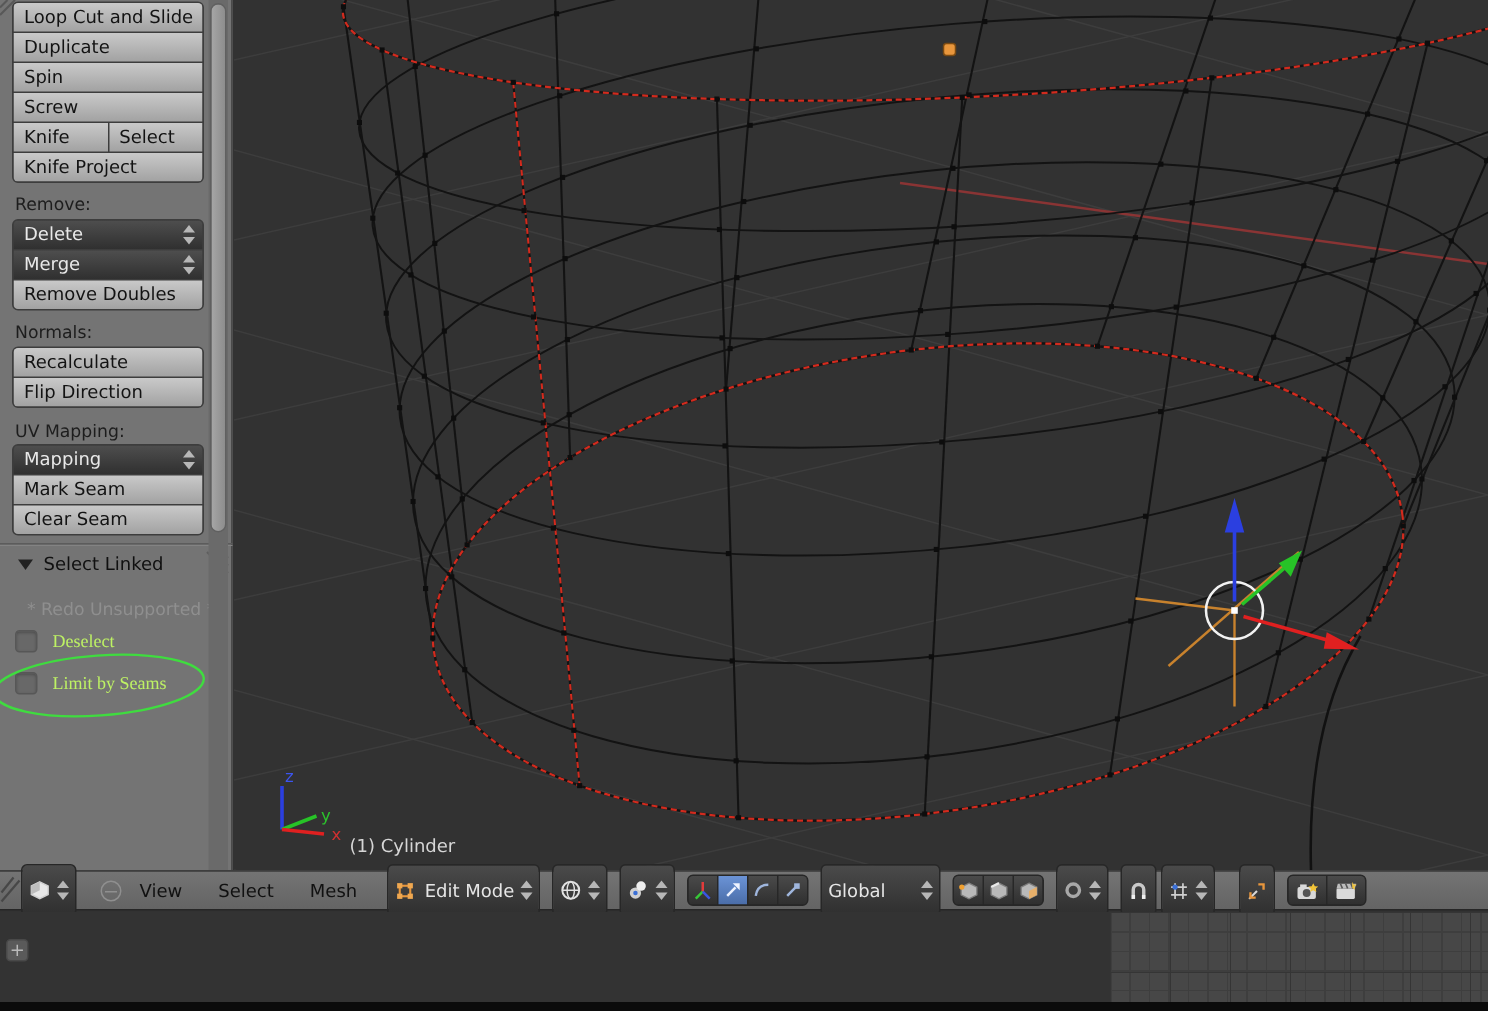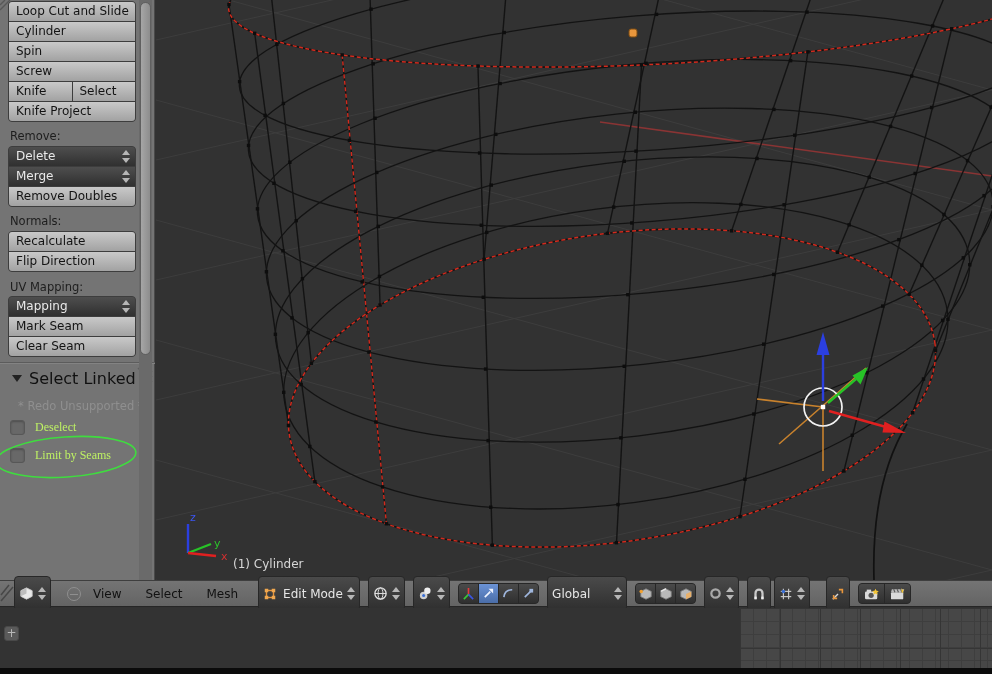--- a/index.html
+++ b/index.html
@@ -13,21 +13,21 @@
   .btn-row{display:flex;gap:1px;margin-bottom:1px;}
   .btn-row:last-child{margin-bottom:0;}
   .tbtn{flex:1;height:19px;line-height:19px;padding:0 7px;color:#131313;font-size:12px;
         background:linear-gradient(#c9c9c9,#a2a2a2);white-space:nowrap;overflow:hidden;cursor:default;}
   .tbtn.dark{background:linear-gradient(#4e4e4e,#303030);color:#e9e9e9;position:relative;padding-right:18px;}
   .steppers{position:absolute;right:5px;top:3px;width:8px;height:13px;display:flex;flex-direction:column;justify-content:space-between;}
   .tri-up{width:0;height:0;border-left:4px solid transparent;border-right:4px solid transparent;border-bottom:5px solid #b7b7b7;}
   .tri-down{width:0;height:0;border-left:4px solid transparent;border-right:4px solid transparent;border-top:5px solid #b7b7b7;}
   .shelf-label{position:absolute;left:10px;color:#1d1d1d;font-size:11.5px;}
   .panel-sep{position:absolute;left:0;width:155px;border-top:1px solid #5c5c5c;box-shadow:0 1px 0 #838383;}
-  .panel-title{position:absolute;left:12px;color:#101010;font-size:16px;display:flex;align-items:center;gap:7px;}
+  .panel-title{position:absolute;left:12px;color:#101010;font-size:12px;display:flex;align-items:center;gap:7px;}
   .collapse-tri{width:0;height:0;border-left:5px solid transparent;border-right:5px solid transparent;border-top:7px solid #222;}
   .muted{color:#8f8f8f;}
   .check-row{position:absolute;left:10px;display:flex;align-items:center;gap:10px;color:#bef264;font-size:12px;font-family:Liberation Serif, serif;}
   .checkbox{width:15px;height:15px;border-radius:3px;background:#686868;border:1px solid #575757;box-shadow:inset 0 1px 2px rgba(0,0,0,.25);}
   #shelf-scroll-track{position:absolute;right:2px;top:0;width:13px;height:580px;background:#6a6a6a;}
   #shelf-scroll-thumb{position:absolute;right:3px;top:2px;width:11px;height:353px;border-radius:6px;background:linear-gradient(90deg,#a6a6a6,#8d8d8d);border:1px solid #606060;}
   .corner-hatch{position:absolute;pointer-events:none;}
 
   
   #viewport{position:absolute;left:156px;top:0;width:836px;height:580px;background:#323232;overflow:hidden;}
@@ -66,21 +66,21 @@
 
 <div id="app">
 
   <div id="toolshelf">
 
     <div class="btn-group" style="top:1px;">
       <div class="btn-row">
           <div class="tbtn">Loop Cut and Slide</div>
         </div>
       <div class="btn-row">
-          <div class="tbtn">Cylinder</div>
+          <div class="tbtn">Duplicate</div>
         </div>
       <div class="btn-row">
           <div class="tbtn">Spin</div>
         </div>
       <div class="btn-row">
           <div class="tbtn">Screw</div>
         </div>
       <div class="btn-row">
         <div class="tbtn">Knife</div>
         <div class="tbtn">Select</div>

